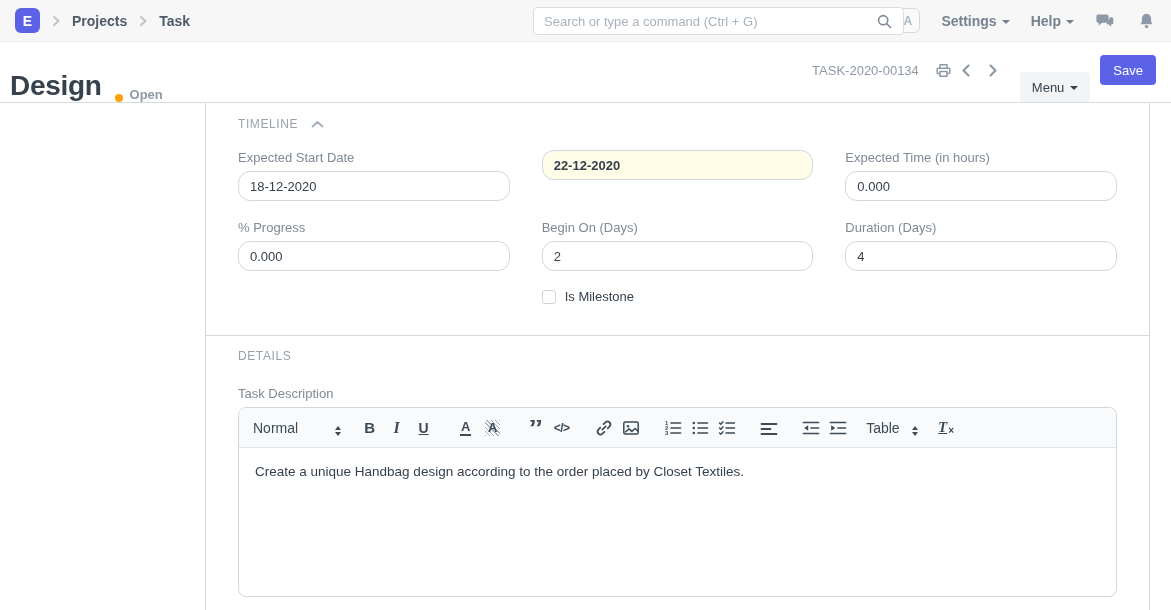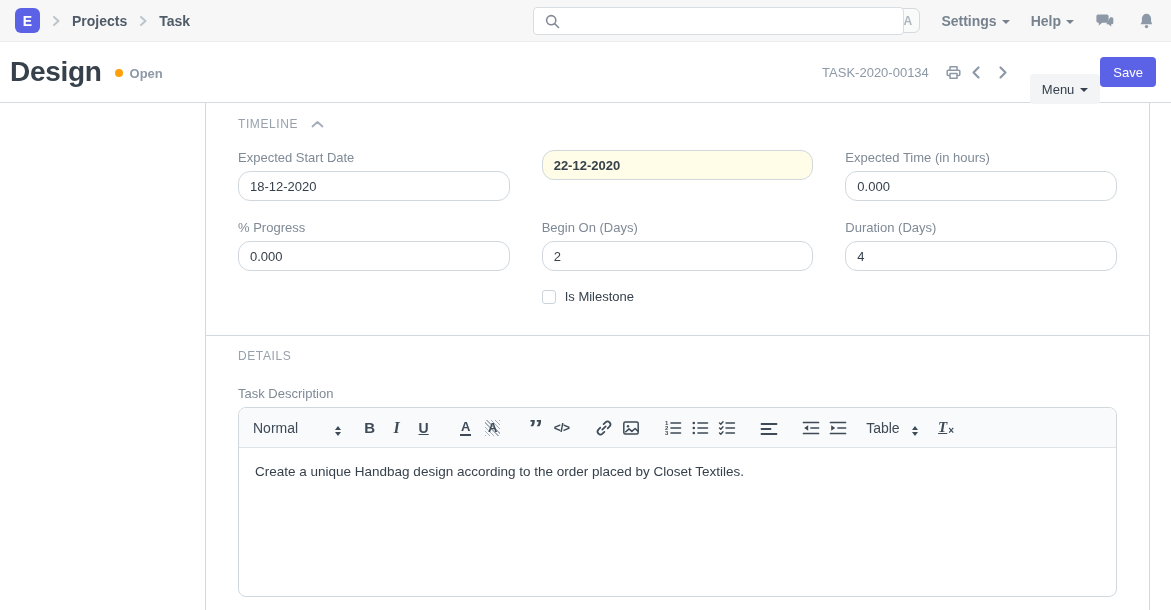--- a/index.html
+++ b/index.html
@@ -22,34 +22,34 @@
   .nav-right { margin-left:auto; display:flex; align-items:center; gap:21px; }
   .avatar { width:25px; height:25px; border:1px solid #d5dade; border-radius:6px; color:#aeb7bf;
             font-size:12px; font-weight:600; display:flex; align-items:center; justify-content:center;
             background:#f9fafa; cursor:pointer; }
   .nav-link { font-size:14px; font-weight:600; color:#76828e; display:flex; align-items:center; gap:5px; cursor:pointer; }
   .caret { width:0; height:0; border-left:4px solid transparent; border-right:4px solid transparent;
            border-top:4.5px solid #76828e; margin-top:2px; }
 
   
   .page-head { height:61px; background:#fff; border-bottom:1px solid #d6dbdf;
-               display:flex; align-items:center; padding:0 15px 0 10px; }
+               display:flex; align-items:flex-end; padding:0 15px 0 10px; }
   .page-title { font-size:28px; font-weight:600; color:#36414c; letter-spacing:-0.3px; }
   .indicator-dot { width:8px; height:8px; border-radius:50%; background:#ffa00a; margin:2px 7px 0 13px; }
   .status-text { font-size:13px; font-weight:700; color:#8d99a6; margin-top:2px; }
   .head-right { margin-left:auto; display:flex; align-items:center; }
   .doc-id { font-size:13px; color:#8d99a6; margin-right:15px; }
   .head-ico { display:flex; align-items:center; justify-content:center; width:20px; height:20px;
               color:#8d99a6; cursor:pointer; }
   .prev-next { margin:0 3px; }
   .btn { height:30px; border:none; border-radius:4px; font-family:inherit; font-size:13px;
          display:inline-flex; align-items:center; cursor:pointer; }
   .btn-menu { background:#f2f4f5; color:#36414c; padding:0 12px; margin-left:14px; gap:6px; font-weight:500;margin-top:34px; }
   .btn-menu .caret { border-top-color:#36414c; }
-  .btn-save { background:#5c62e6; color:#fff; padding:0 13px; font-weight:500; }
+  .btn-save { background:#5c62e6; color:#fff; padding:0 13px; margin-left:10px; font-weight:500; }
 
   
   .content { height:507px; }
   .card { margin-left:205px; width:945px; height:100%;
           border-left:1px solid #d4d9dd; border-right:1px solid #d4d9dd; background:#fff; }
 
   .form-section { padding:14px 32px 0; }
   .section-head { display:flex; align-items:center; gap:13px; cursor:pointer; }
   .section-title { font-size:12px; font-weight:500; color:#98a1ab; letter-spacing:0.6px; }
   .sec-timeline { padding-bottom:31px; border-bottom:1px solid #d4d9dd; }
@@ -114,20 +114,21 @@
   </span>
   <span class="crumb">Projects</span>
   <span class="crumb-sep">
     <svg width="14" height="14" viewBox="0 0 14 14" fill="none" stroke="#bcc4cb" stroke-width="2" stroke-linecap="round" stroke-linejoin="round">
         <polyline points="5 3 9.5 7 5 11"></polyline>
       </svg>
   </span>
   <span class="crumb">Task</span>
 
   <div class="search-box">
+    <span class="ph">Search or type a command (Ctrl + G)</span>
     <span>
       <svg width="17" height="17" viewBox="0 0 17 17" fill="none" stroke="#7f8a96" stroke-width="1.6" stroke-linecap="round">
           <circle cx="7.2" cy="7.2" r="4.6"></circle>
           <line x1="10.8" y1="10.8" x2="14.5" y2="14.5"></line>
         </svg>
     </span>
   </div>
 
   <div class="nav-right">
     <div class="avatar">A</div>

